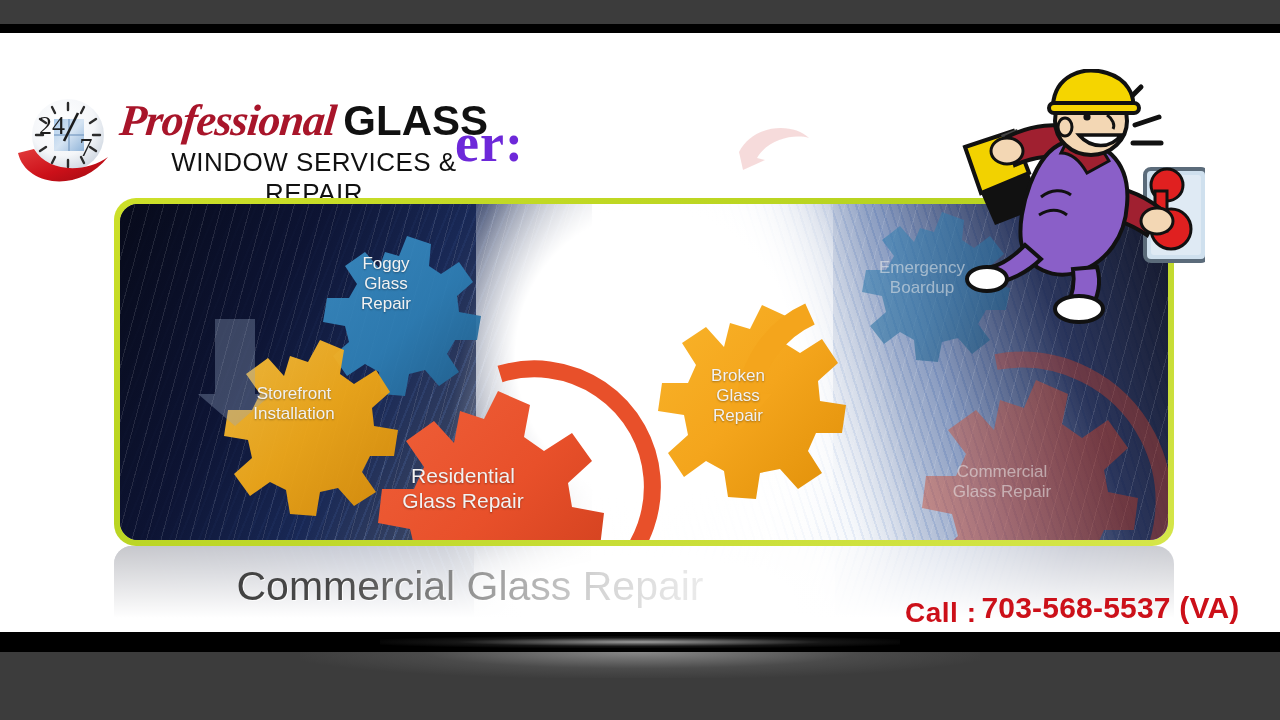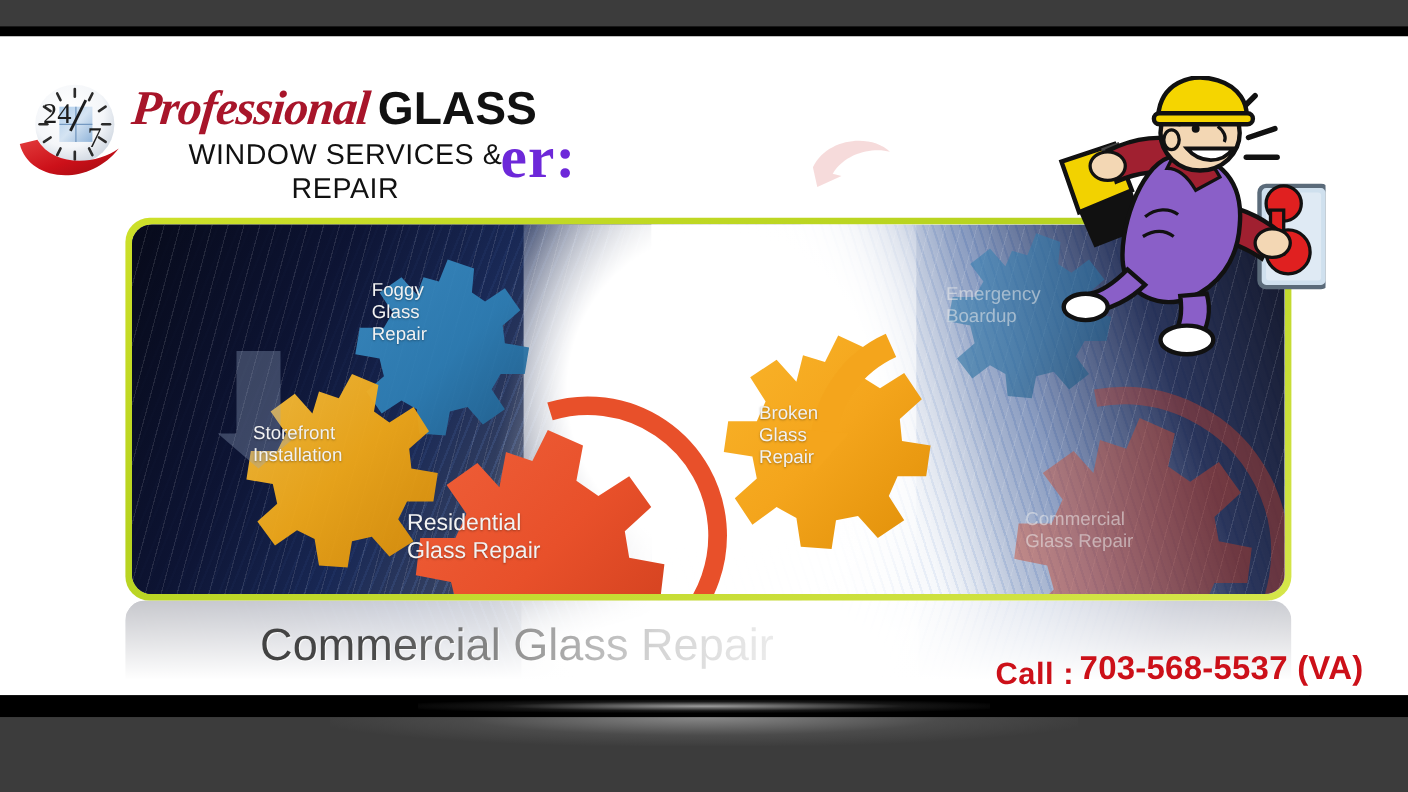--- a/index.html
+++ b/index.html
@@ -20,21 +20,21 @@
 
   
   .stage{position:absolute;left:0;top:33px;width:1280px;height:599px;background:#ffffff;overflow:hidden;}
 
   
   .ghost-text{position:absolute;left:455px;top:79px;font-size:54px;font-weight:700;
       color:#6d28d9;letter-spacing:1px;font-family:"Liberation Serif",serif;}
   .ghost-swoosh{position:absolute;left:735px;top:85px;width:80px;height:60px;opacity:.35;}
 
   
-  .logo{position:absolute;left:8px;top:30px;width:500px;height:120px;}
+  .logo{position:absolute;left:8px;top:52px;width:500px;height:120px;}
   .clock-wrap{position:absolute;left:8px;top:6px;width:100px;height:100px;}
   .logo-words{position:absolute;left:112px;top:14px;}
   .logo-pro{font-family:"Liberation Serif",serif;font-style:italic;font-weight:700;
       font-size:44px;color:#a8152a;letter-spacing:-1px;line-height:1;
       display:inline-block;transform:skewX(-6deg);}
   .logo-glass{font-family:"Liberation Sans",sans-serif;font-weight:700;font-size:42px;
       color:#111;letter-spacing:0px;line-height:1;margin-left:8px;}
   .logo-sub{font-family:"Liberation Sans",sans-serif;font-weight:400;font-size:26px;
       color:#111;letter-spacing:.5px;margin-top:4px;text-align:center;}
 
@@ -58,21 +58,21 @@
         linear-gradient(250deg,rgba(10,14,34,.96) 0%,rgba(20,32,74,.9) 22%,rgba(60,90,150,.6) 42%,rgba(210,220,235,.35) 62%,rgba(255,255,255,.05) 78%),
         repeating-linear-gradient(-108deg,rgba(110,150,215,.28) 0px,rgba(110,150,215,.28) 2px,rgba(0,0,0,0) 2px,rgba(0,0,0,0) 8px),
         #ffffff;}
   .bg-white-center{position:absolute;left:34%;top:0;width:34%;height:100%;
       background:radial-gradient(ellipse at 50% 45%,#fff 0%,#fff 55%,rgba(255,255,255,.0) 100%);}
   .streaks{position:absolute;inset:0;
       background:repeating-linear-gradient(105deg,rgba(255,255,255,.10) 0px,rgba(255,255,255,.10) 1px,rgba(0,0,0,0) 1px,rgba(0,0,0,0) 14px);
       mix-blend-mode:screen;pointer-events:none;}
 
   .gear-lbl{position:absolute;color:#f2f2f2;font-size:17px;line-height:1.18;
-      text-align:left;text-shadow:0 1px 2px rgba(0,0,0,.35);white-space:pre-line;
+      text-align:center;text-shadow:0 1px 2px rgba(0,0,0,.35);white-space:pre-line;
       font-family:"Liberation Sans",sans-serif;}
   .gear-lbl.faded{color:rgba(235,235,235,.55);text-shadow:none;}
   .gear-lbl.big{font-size:21px;}
 
   
   .reflect{position:absolute;left:114px;top:513px;width:1060px;height:96px;overflow:hidden;
       opacity:.30;transform:scaleY(-1);}
   .reflect-fade{position:absolute;left:100px;top:513px;width:1090px;height:100px;
       background:linear-gradient(180deg,rgba(255,255,255,.25) 0%,#fff 72%,#fff 100%);}
 

